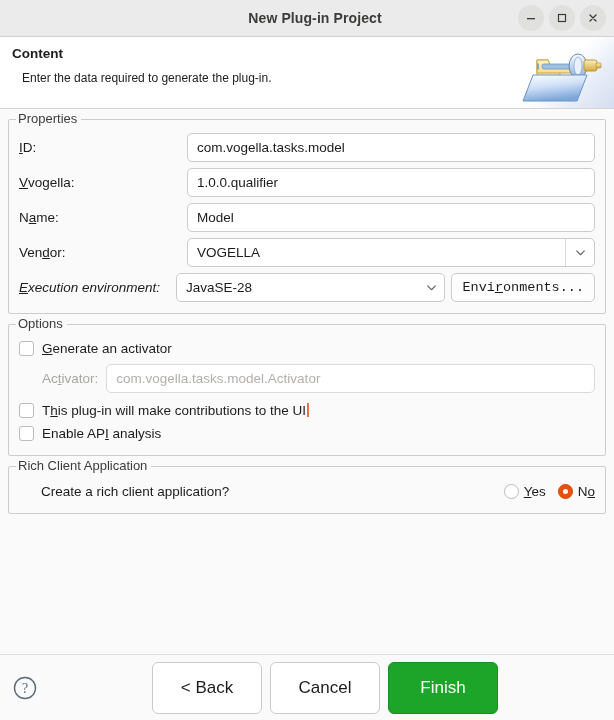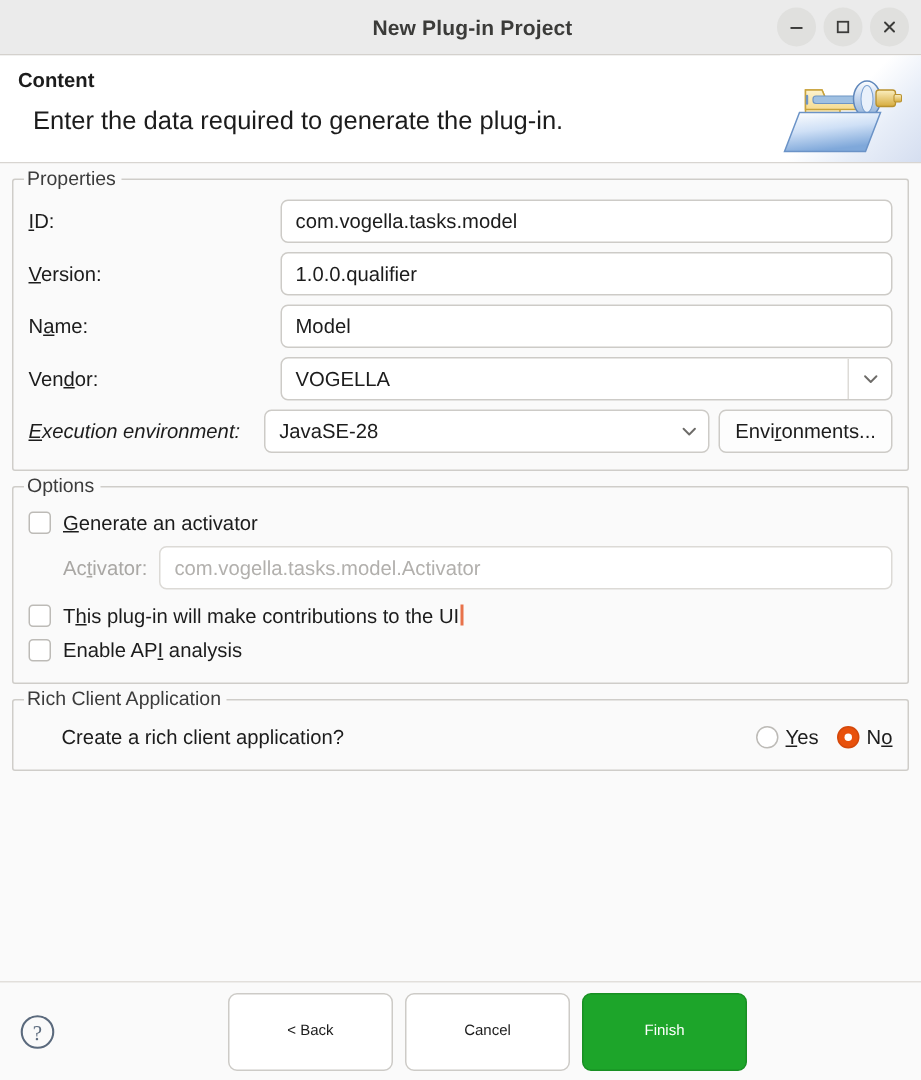--- a/index.html
+++ b/index.html
@@ -52,21 +52,21 @@
     background: #ffffff;
     border-bottom: 1px solid #d8d5d1;
     position: relative;
     padding: 9px 0 0 12px;
   }
   .header-title {
     font-size: 13.5px; font-weight: bold; color: #1c1c1c;
     margin: 0 0 10px 0;
   }
   .header-sub {
-    font-size: 17px; color: #1c1c1c;
+    font-size: 12px; color: #1c1c1c;
     margin-left: 10px;
   }
   .header-icon {
     position: absolute; right: 0px; top: 0px;
     width: 94px; height: 71px;
     background: linear-gradient(135deg,#ffffff 0%, #ffffff 45%, #e8eef8 70%, #d5def0 100%);
     overflow: hidden;
   }
 
   
@@ -166,21 +166,21 @@
   .btn-plain {
     height: 29px;
     border: 1px solid #cdcbc7;
     border-radius: 5px;
     background: #fdfdfd;
     font-size: 13.5px; color: #1c1c1c;
     padding: 0 10px;
     display: flex; align-items: center; justify-content: center;
     cursor: pointer;
     white-space: nowrap;
-    font-family: Liberation Sans, sans-serif;
+    font-family: Liberation Mono, monospace;
   }
 
   
   .check-row {
     display: flex; align-items: center;
     height: 22px;
     margin-bottom: 1px;
   }
   .cbox {
     width: 15px; height: 15px;
@@ -250,21 +250,21 @@
   .help-icon { width: 26px; height: 26px; cursor: pointer; }
   .footer-btns {
     position: absolute; left: 152px; top: 0; bottom: 0;
     display: flex; align-items: center; gap: 8px;
   }
   .fbtn {
     width: 110px; height: 52px;
     border: 1px solid #cdcbc7;
     border-radius: 6px;
     background: #ffffff;
-    font-size: 10px; color: #1c1c1c;
+    font-size: 17px; color: #1c1c1c;
     display: flex; align-items: center; justify-content: center;
     cursor: pointer;
     font-family: "Liberation Sans", sans-serif;
   }
   .fbtn.primary {
     background: #1da52a;
     border-color: #189023;
     color: #ffffff;
   }
 </style>
@@ -342,21 +342,21 @@
     <div class="group">
       <div class="group-title">Properties</div>
       <div class="group-inner">
 
         <div class="row">
           <div class="row-label"><span class="mn">I</span><span>D:</span></div>
           <div class="field">com.vogella.tasks.model</div>
         </div>
 
         <div class="row">
-          <div class="row-label"><span class="mn">V</span><span>ersion:</span></div>
+          <div class="row-label"><span class="mn">V</span><span>vogella:</span></div>
           <div class="field">1.0.0.qualifier</div>
         </div>
 
         <div class="row">
           <div class="row-label"><span>N</span><span class="mn">a</span><span>me:</span></div>
           <div class="field">Model</div>
         </div>
 
         <div class="row">
           <div class="row-label"><span>Ven</span><span class="mn">d</span><span>or:</span></div>

